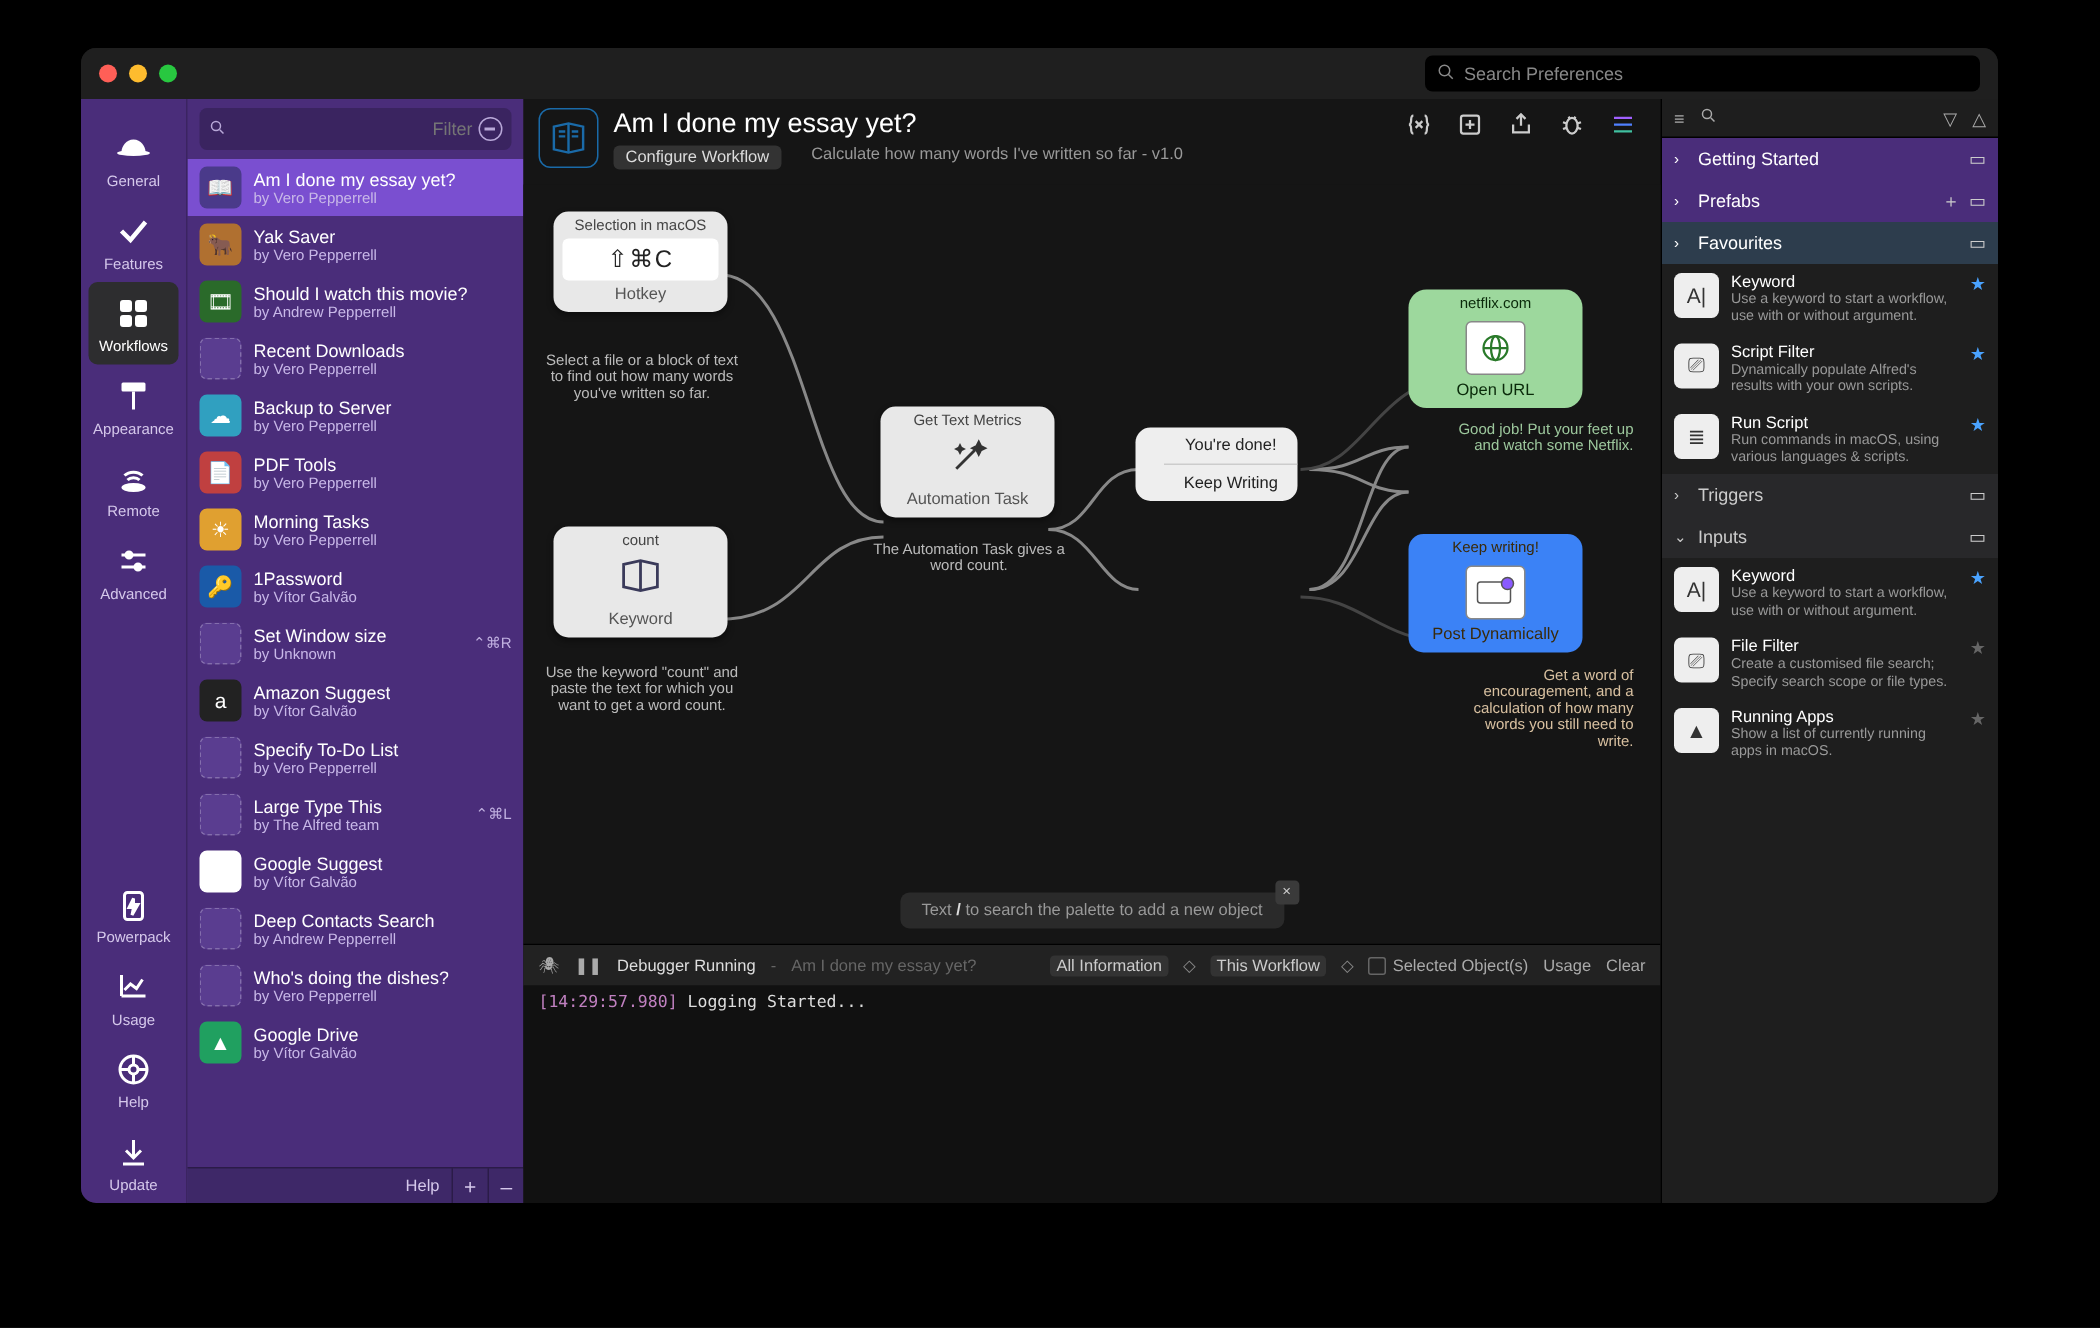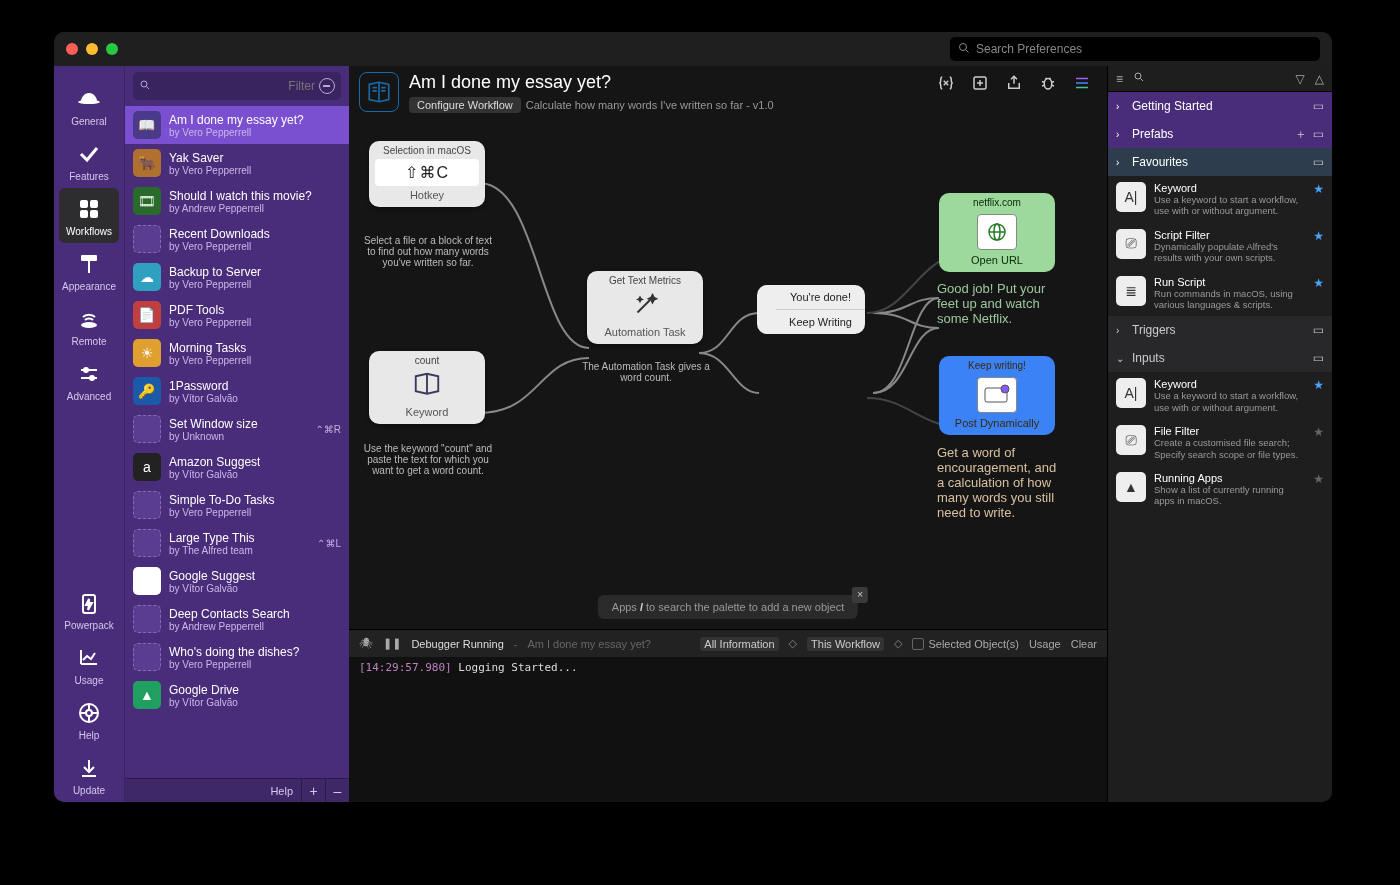--- a/index.html
+++ b/index.html
@@ -123,21 +123,21 @@
     display:flex; align-items:flex-start; gap:10px;
   }
   .main-icon{
     width:40px;height:40px;border-radius:8px;
     border:1.5px solid #1a6aa8;
     display:flex;align-items:center;justify-content:center;
     color:#1a6aa8;
   }
   .main-titlewrap{display:flex;flex-direction:column;gap:4px;}
   .main-title{font-size:18px;color:#fff;}
-  .main-sub{display:flex;align-items:center;gap:5px;}
+  .main-sub{display:flex;align-items:flex-start;gap:20px;}
   .cfg-btn{
     background:#333;border-radius:4px;padding:2px 8px;font-size:11px;color:#ddd;
   }
   .main-desc{font-size:11px;color:#999;}
   .header-actions{margin-left:auto;display:flex;gap:12px;align-items:center;}
   .ha{width:22px;height:22px;display:flex;align-items:center;justify-content:center;color:#ccc;cursor:pointer;}
   .canvas {
     flex:1; position:relative; overflow:hidden;
     background:#151515;
   }
@@ -171,26 +171,26 @@
   .decision div{padding:6px 4px;}
   .decision div+div{border-top:1px solid #ccc;}
   .term{
     position:absolute;
     width:116px;
     border-radius:10px;
     text-align:center;
     font-size:11px;
     padding-bottom:4px;
   }
-  .term.green{ background:#9dd89d;color:#0a2a0a;}
+  .term.green{ background:#9dd89d;color:#0a2a0a;border-radius:12px;}
   .term.orange{ background:#3b82f6;color:#3a2a0a;}
   .term .top{font-size:10px;padding:4px;}
   .term .icon{ width:40px;height:36px;margin:2px auto;background:#fff;border:1px solid #888;border-radius:4px;position:relative;display:flex;align-items:center;justify-content:center;}
   .term .lbl{font-size:11px;padding:2px;}
-  .term-desc{ position:absolute;width:120px;font-size:13px;color:#ccc;text-align:left;}
+  .term-desc{ position:absolute;width:120px;font-size:10px;color:#ccc;text-align:right;margin-left:32px;}
   .palette-hint{
     position:absolute;
     left:50%; transform:translateX(-50%);
     bottom:10px;
     background:#2a2a2a; color:#999;
     padding:6px 14px; border-radius:6px;
     font-size:11px;
   }
   .palette-hint b{color:#ddd;}
   .palette-close{position:absolute;right:-10px;top:-8px;width:16px;height:16px;background:#3a3a3a;border-radius:3px;font-size:10px;text-align:center;line-height:16px;color:#ccc;}
@@ -455,21 +455,21 @@
           <div class="wf-row">
             <div class="wf-thumb" style="background: rgb(34, 34, 34);">a</div>
             <div class="wf-text">
               <div class="wf-title">Amazon Suggest</div>
               <div class="wf-author">by Vítor Galvão</div>
             </div>
           </div>
           <div class="wf-row">
             <div class="wf-thumb placeholder"></div>
             <div class="wf-text">
-              <div class="wf-title">Simple To-Do Tasks</div>
+              <div class="wf-title">Specify To-Do List</div>
               <div class="wf-author">by Vero Pepperrell</div>
             </div>
           </div>
           <div class="wf-row">
             <div class="wf-thumb placeholder"></div>
             <div class="wf-text">
               <div class="wf-title">Large Type This</div>
               <div class="wf-author">by The Alfred team</div>
             </div>
             <div class="wf-shortcut">⌃⌘L</div>
@@ -643,21 +643,21 @@
             <svg width="28" height="22" viewBox="0 0 28 22" fill="none" stroke="#555" stroke-width="1">
                 <rect x="2" y="4" width="22" height="14" rx="2" fill="#fff"></rect>
                 <circle cx="22" cy="5" r="4" fill="#8a5aff"></circle>
               </svg>
           </div>
           <div class="lbl">Post Dynamically</div>
         </div>
         <div class="term-desc" style="left:588px;top:322px;color:#d8c0a0;">Get a word of encouragement, and a calculation of how many words you still need to write.</div>
 
         <div class="palette-hint">
-          <span>Apps </span><b>/</b><span> to search the palette to add a new object</span>
+          <span>Text </span><b>/</b><span> to search the palette to add a new object</span>
           <span class="palette-close">×</span>
         </div>
       </div>
 
       <div class="debugger">
         <span>🕷</span>
         <span>❚❚</span>
         <span style="color:#ddd;">Debugger Running</span>
         <span style="color:#666;">-</span>
         <span style="color:#666;">Am I done my essay yet?</span>

